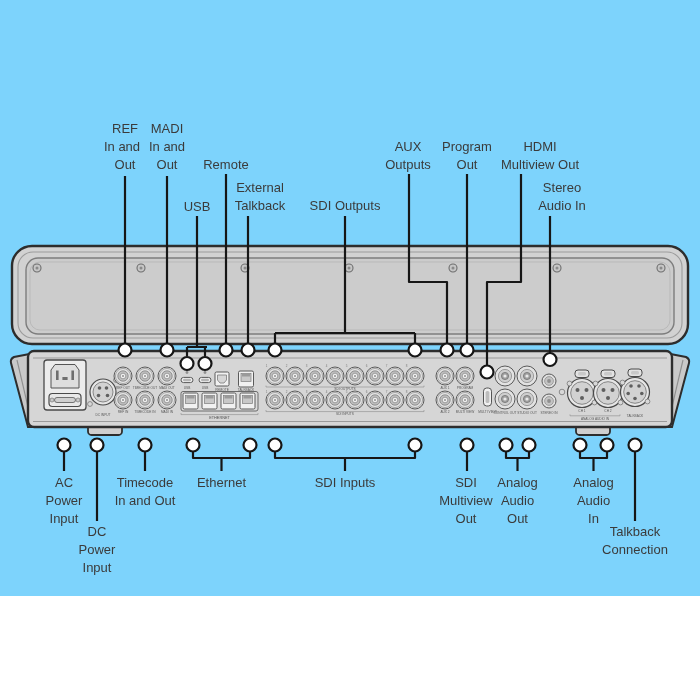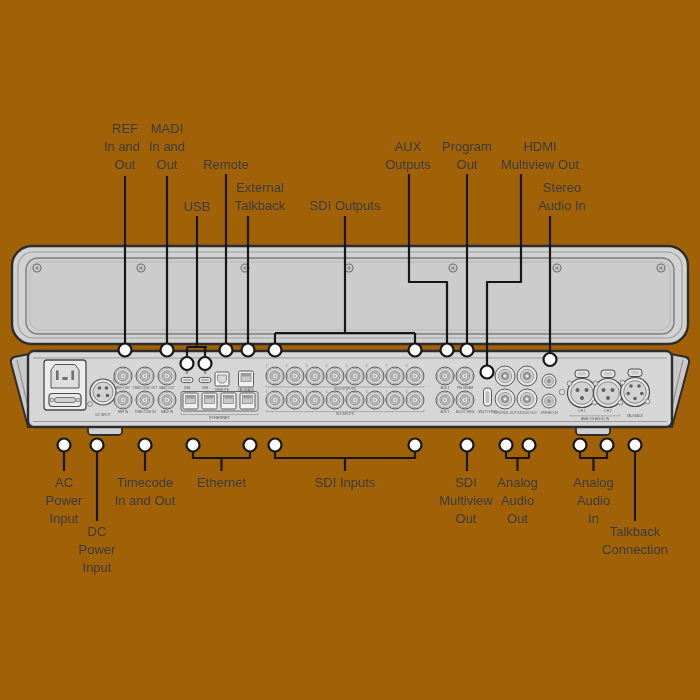--- a/index.html
+++ b/index.html
@@ -1,16 +1,16 @@
 <!DOCTYPE html>
 <html><head>
 <meta charset="utf-8">
 <style>
   html,body{margin:0;padding:0;background:#ffffff;}
-  .stage{position:relative;width:700px;height:700px;background:#a16207;overflow:hidden;}
+  .stage{position:relative;width:700px;height:596px;background:#7dd3fc;overflow:hidden;}
   svg{display:block;}
   .callout{fill:none;stroke:#161616;stroke-width:2.2;stroke-linejoin:round;stroke-linecap:butt;}
   .node{fill:#ffffff;stroke:#161616;stroke-width:2.2;}
   .cl{font-family:"Liberation Sans",sans-serif;font-size:13px;fill:#3b3b3b;text-anchor:middle;}
   .pl{font-family:"Liberation Sans",sans-serif;font-size:3.2px;fill:#585858;text-anchor:middle;}
   .pl2{font-family:"Liberation Sans",sans-serif;font-size:3.8px;fill:#4f4f4f;text-anchor:middle;}
   .num{font-family:"Liberation Sans",sans-serif;font-size:3px;fill:#7a7a7a;text-anchor:middle;}
   .bk{stroke:#8a8a8a;stroke-width:0.6;fill:none;}
 </style>
 </head>

